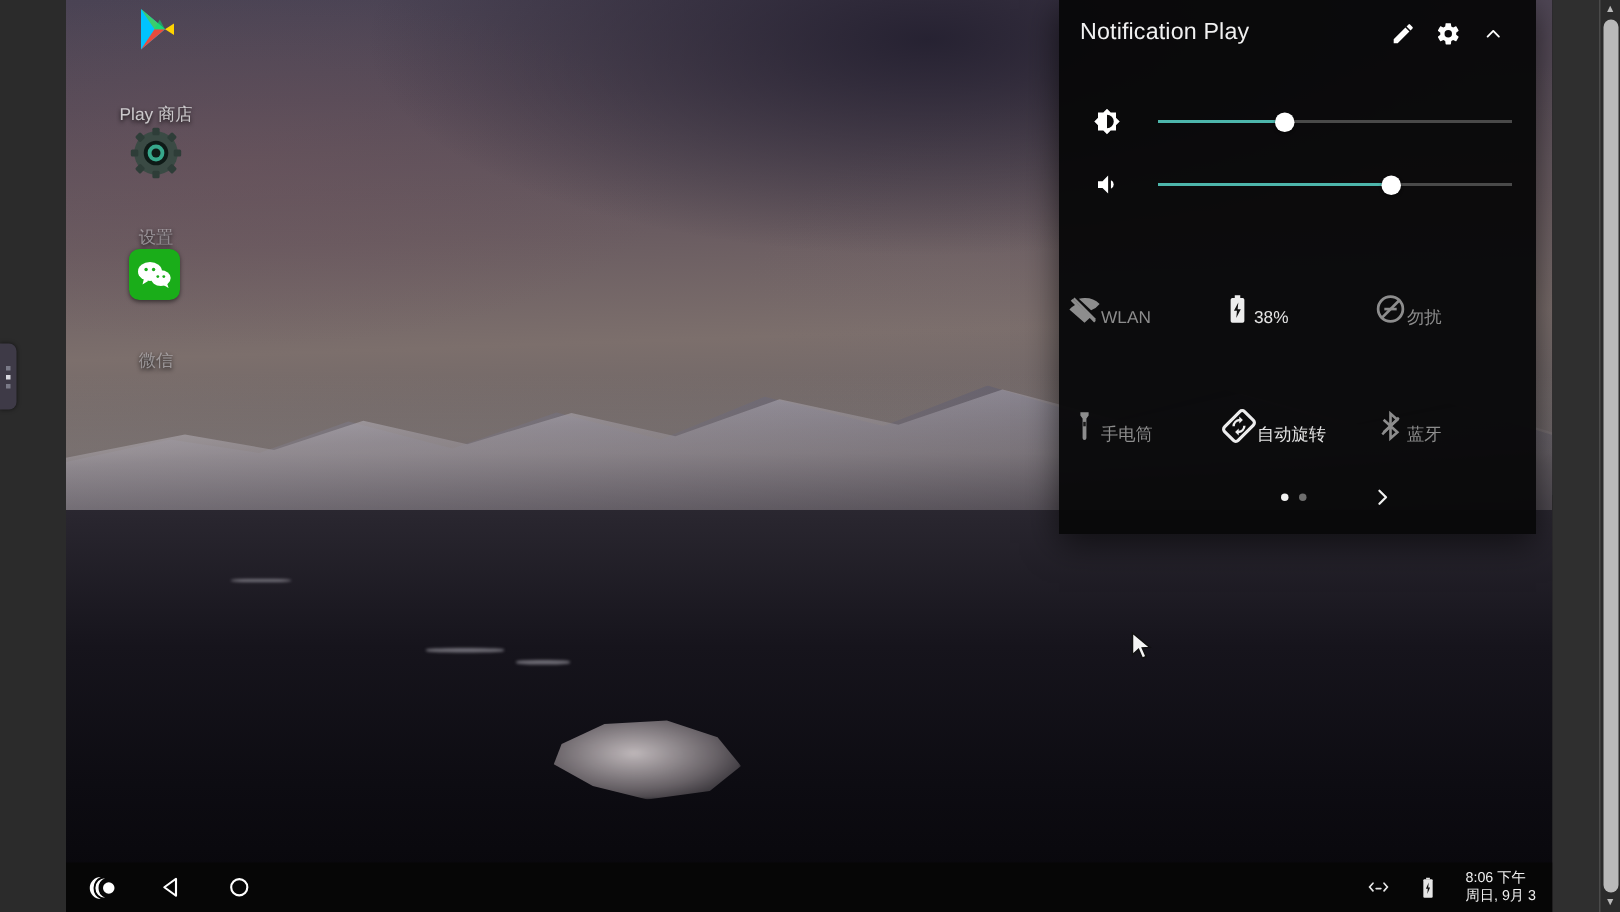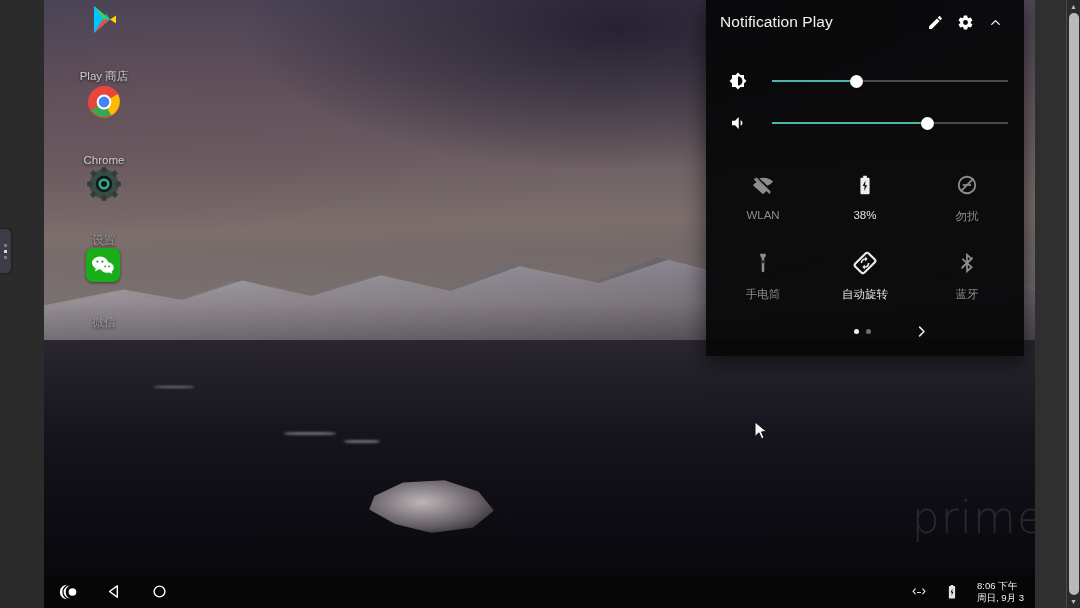--- a/index.html
+++ b/index.html
@@ -100,21 +100,21 @@
   .head-btn { width:30px; height:30px; display:flex; align-items:center; justify-content:center; color:#fff; }
 
   .sliders { padding:16px 14px 4px 14px; }
   .srow { display:flex; align-items:center; height:42px; }
   .srow .sic { width:36px; display:flex; align-items:center; justify-content:center; color:#fff; }
   .track { position:relative; flex:1; height:2px; background:#4a4a4a; margin-left:16px; margin-right:2px; }
   .fill { position:absolute; left:0; top:0; height:2px; background:#4db6ac; }
   .knob { position:absolute; top:50%; width:13px; height:13px; margin-top:-6.5px; margin-left:-6.5px; border-radius:50%; background:#fff; box-shadow:0 1px 2px rgba(0,0,0,.6); }
 
   .tiles { padding:14px 6px 0 6px; display:flex; flex-wrap:wrap; }
-  .tile { width:33.333%; height:78px; display:flex; flex-direction:column; align-items:center; justify-content:flex-start; padding-top:10px; }
+  .tile { width:33.333%; height:78px; display:flex; flex-direction:row; align-items:center; justify-content:flex-start; padding-top:10px; }
   .tile .ti { height:26px; display:flex; align-items:center; justify-content:center; color:#ededed; }
   .tile .tl { margin-top:11px; font-size:11.5px; color:#e3e3e3; white-space:nowrap; }
   .tile.off .ti { color:#8d8d8d; }
   .tile.off .tl { color:#8d8d8d; }
 
   .panel-foot { position:absolute; left:0; bottom:14px; width:100%; height:22px; display:flex; align-items:center; justify-content:center; }
   .dots { display:flex; gap:7px; margin-left:-6px; }
   .dot { width:5px; height:5px; border-radius:50%; background:#6e6e6e; }
   .dot.on { background:#f2f2f2; }
   .next { position:absolute; left:202px; top:-2px; width:26px; height:26px; display:flex; align-items:center; justify-content:center; color:#f0f0f0; }
@@ -146,51 +146,36 @@
     <div class="ridge ridge-far"></div>
     <div class="ridge ridge-snow"></div>
     <div class="wp-haze"></div>
     <div class="ridge ridge-near"></div>
     <div class="wp-dark"></div>
     <div class="lake"></div>
     <div class="glint" style="left:240px;top:432px;width:52px;height:3px;"></div>
     <div class="glint" style="left:300px;top:440px;width:36px;height:3px;"></div>
     <div class="glint" style="left:110px;top:386px;width:40px;height:2px;"></div>
 
-    <div class="watermark">prime</div>
 
     <div class="appgrid">
 
       <div class="app">
         <span class="ic ic-play">
           <svg width="36" height="36" viewBox="0 0 36 36">
             <polygon points="8,4 24,17.5 8,31" fill="#00c3ff"></polygon>
             <polygon points="8,4 24,17.5 17,17.5" fill="#3bcc6e"></polygon>
             <polygon points="8,31 24,17.5 17,17.5" fill="#e84c3d"></polygon>
             <polygon points="24,17.5 30,13.6 30,21.4" fill="#ffd400"></polygon>
             <polygon points="17,17.5 24,17.5 20.5,11" fill="#00e676" opacity=".55"></polygon>
           </svg>
         </span>
         <span class="lbl">Play 商店</span>
       </div>
 
-      <div class="app">
-        <span class="ic ic-chrome">
-          <svg width="36" height="36" viewBox="0 0 36 36">
-            <circle cx="18" cy="18" r="16" fill="#e8453c"></circle>
-            <path d="M18 2 A16 16 0 0 1 32 10 L18 10 Z" fill="#e8453c"></path>
-            <path d="M32 10 A16 16 0 0 1 25 31.5 L18 18 Z" fill="#fbbc05"></path>
-            <path d="M25 31.5 A16 16 0 0 1 5.2 26 L18 18 Z" fill="#34a853"></path>
-            <path d="M5.2 26 A16 16 0 0 1 18 2 L18 10 A8 8 0 0 0 11 22 Z" fill="#e8453c"></path>
-            <circle cx="18" cy="18" r="7.4" fill="#fff"></circle>
-            <circle cx="18" cy="18" r="5.4" fill="#4285f4"></circle>
-          </svg>
-        </span>
-        <span class="lbl">Chrome</span>
-      </div>
 
       <div class="app dim">
         <span class="ic ic-set">
           <svg width="36" height="36" viewBox="0 0 36 36">
             <g fill="#3a4a44">
               <circle cx="18" cy="18" r="14.5"></circle>
             </g>
             <g fill="#2e3d38">
               <rect x="15.6" y="1.2" width="4.8" height="5" rx="1"></rect>
               <rect x="15.6" y="29.8" width="4.8" height="5" rx="1"></rect>

